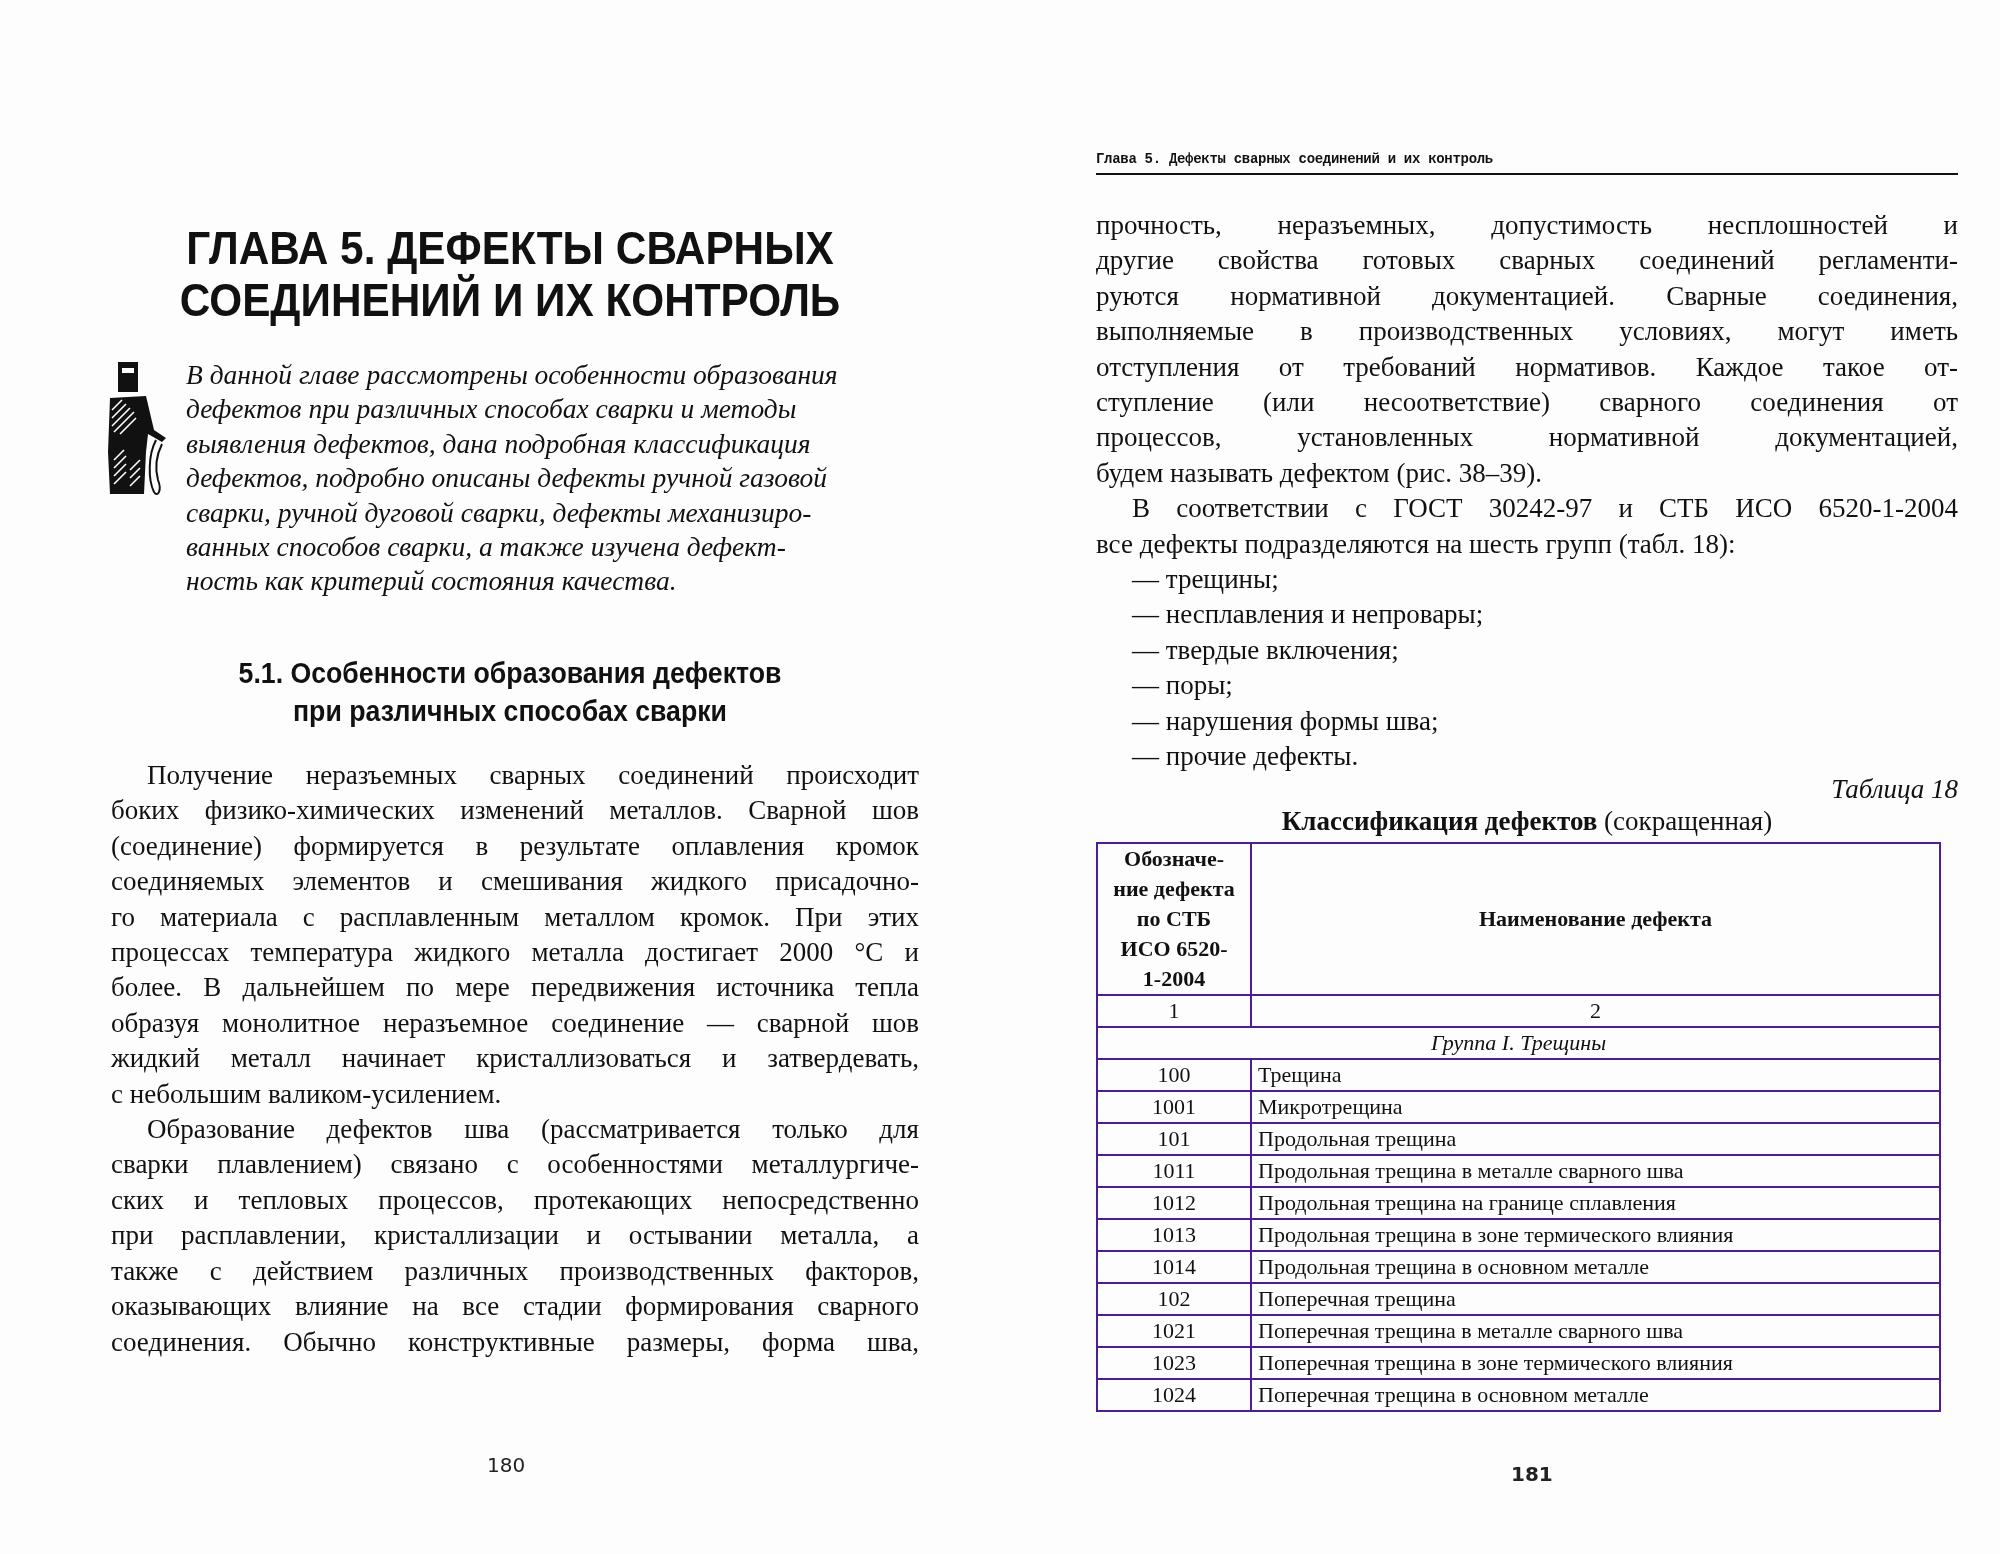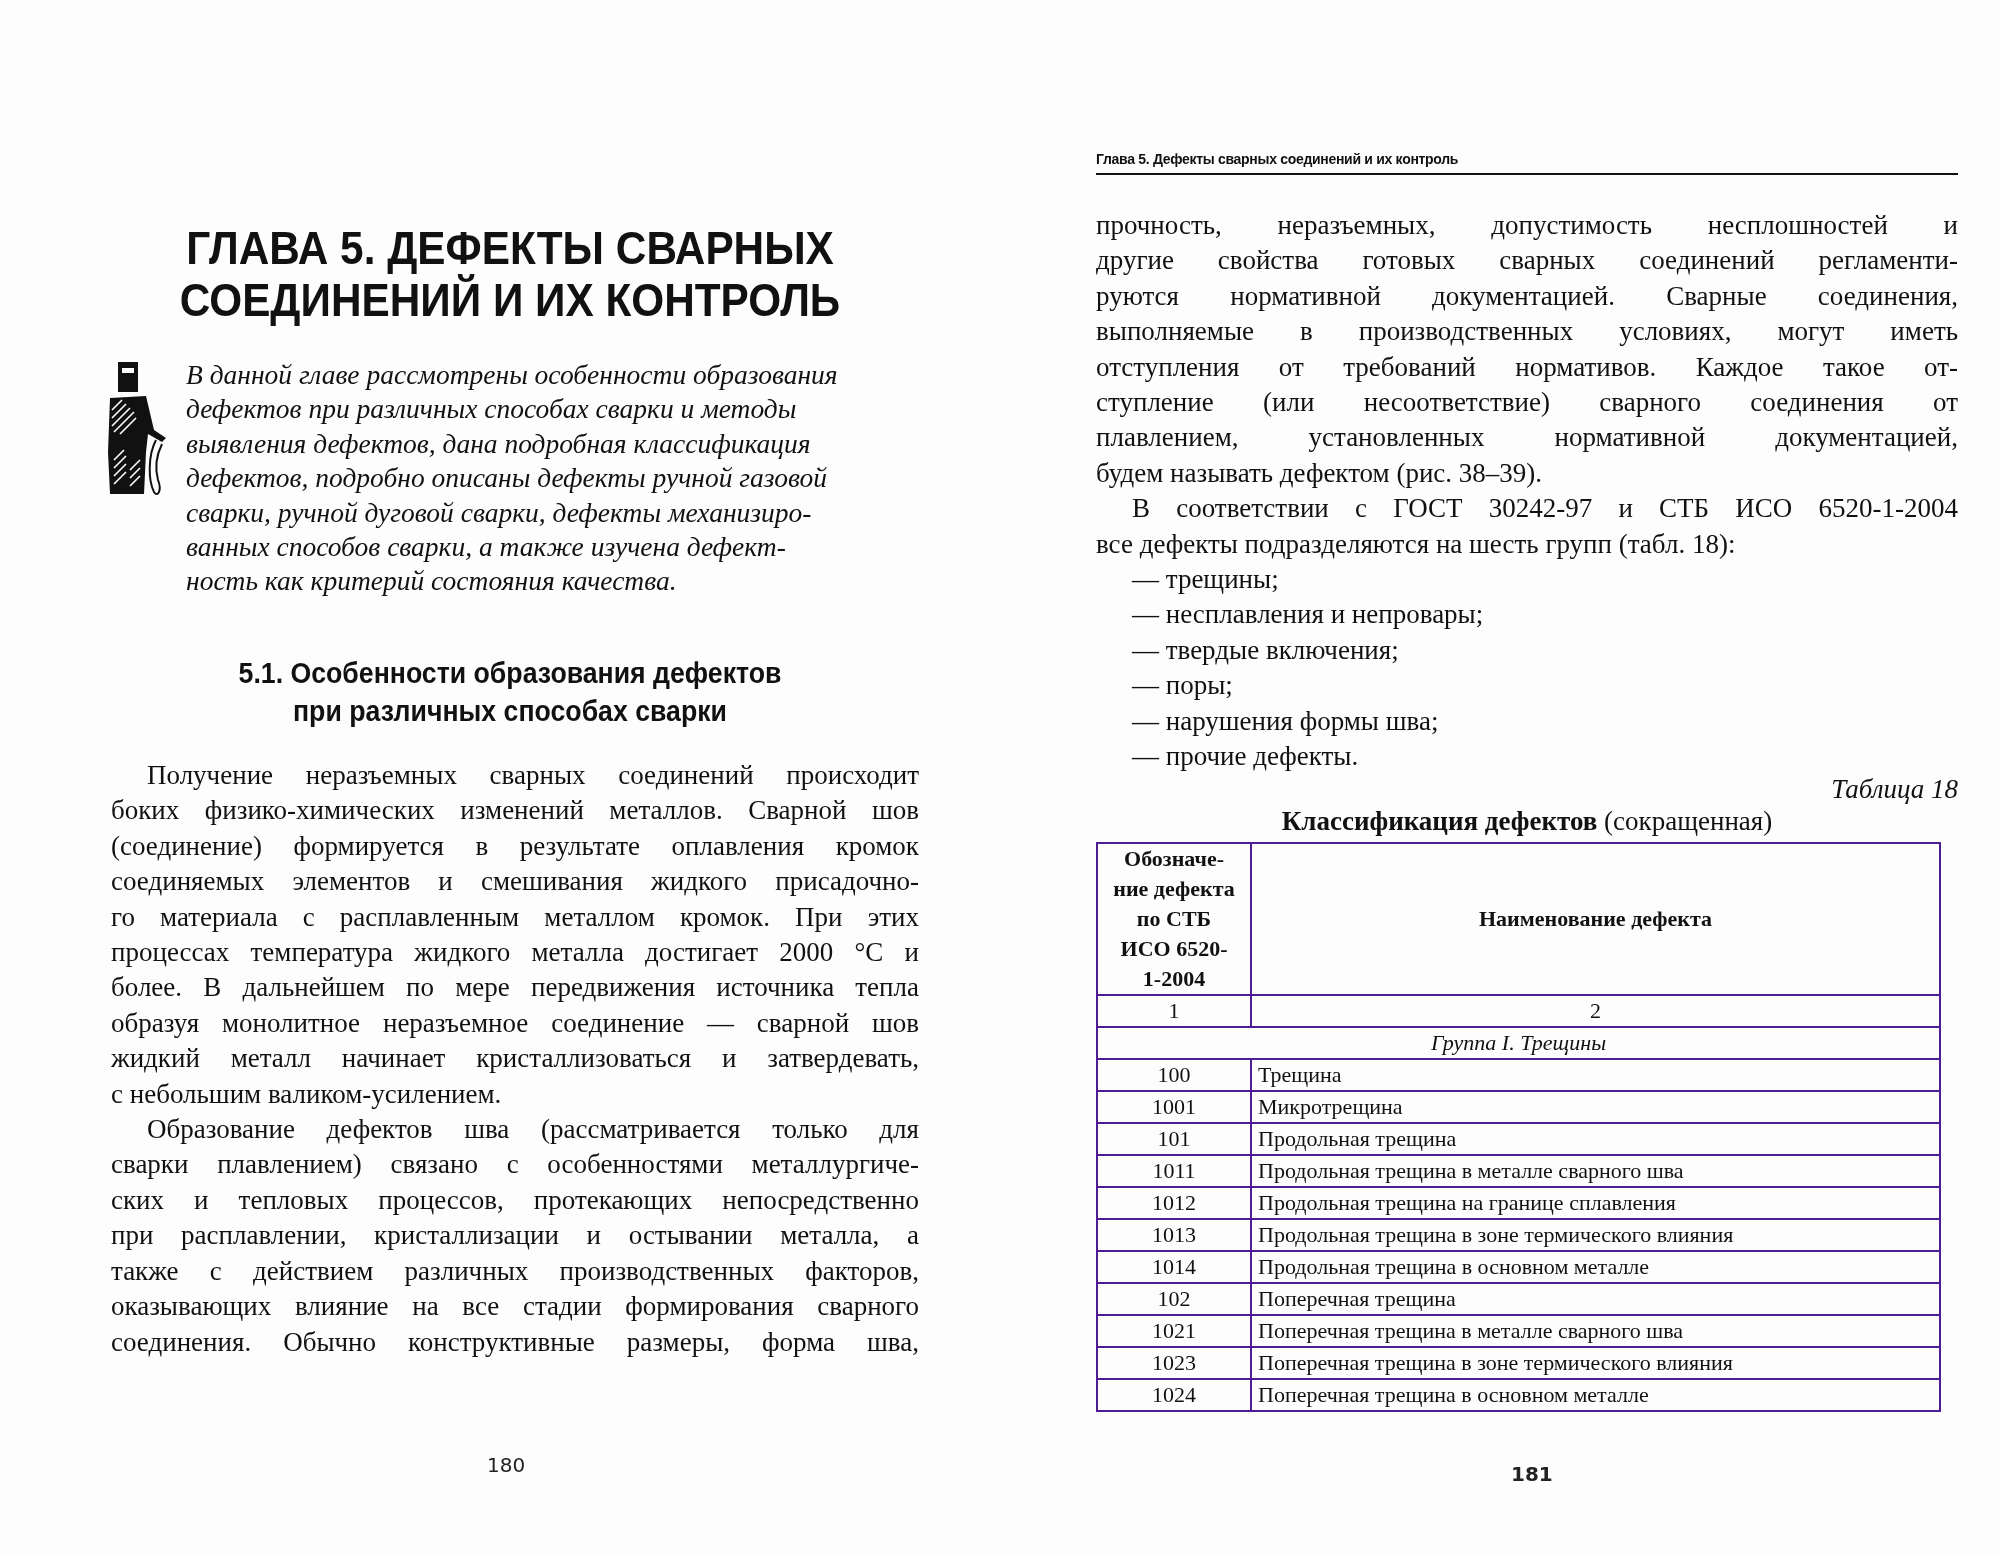--- a/index.html
+++ b/index.html
@@ -37,21 +37,21 @@
   #left-body { position: absolute; left: 111px; top: 758px; width: 808px; }
 
   .page-number {
     position: absolute; font-family: "DejaVu Sans", sans-serif; font-size: 20px; color: #222;
   }
   #pn-left { left: 487px; top: 1453px; }
   #pn-right { left: 511px; top: 1462px; font-weight: bold; }
 
   .running-head {
     position: absolute; left: 96px; top: 151px; width: 862px;
-    font-family: Liberation Sans, sans-serif; font-size: 14px; font-weight: bold; letter-spacing: -0.3px;
+    font-family: Liberation Mono, monospace; font-size: 14px; font-weight: bold; letter-spacing: -0.3px;
     border-bottom: 2px solid #111; padding-bottom: 6px;
   }
   #right-body { position: absolute; left: 96px; top: 208px; width: 862px; }
   .dash-list { list-style: none; margin: 0; padding: 0; }
   .dash-list li { padding-left: 36px; white-space: nowrap; }
   .table-label {
     position: absolute; right: 42px; top: 774px;
     font-family: "Liberation Serif", serif; font-style: italic; font-size: 27px;
   }
   .table-caption {
@@ -148,21 +148,21 @@
   <div class="running-head">Глава 5. Дефекты сварных соединений и их контроль</div>
 
   <div class="body-text" id="right-body">
     <div>
       <span class="ln">прочность, неразъемных, допустимость несплошностей и</span>
       <span class="ln">другие свойства готовых сварных соединений регламенти-</span>
       <span class="ln">руются нормативной документацией. Сварные соединения,</span>
       <span class="ln">выполняемые в производственных условиях, могут иметь</span>
       <span class="ln">отступления от требований нормативов. Каждое такое от-</span>
       <span class="ln">ступление (или несоответствие) сварного соединения от</span>
-      <span class="ln">плавлением, установленных нормативной документацией,</span>
+      <span class="ln">процессов, установленных нормативной документацией,</span>
       <span class="ln last">будем называть дефектом (рис. 38–39).</span>
     </div>
     <div>
       <span class="ln indent">В соответствии с ГОСТ 30242-97 и СТБ ИСО 6520-1-2004</span>
       <span class="ln last">все дефекты подразделяются на шесть групп (табл. 18):</span>
     </div>
     <ul class="dash-list">
       <li>— трещины;</li>
       <li>— несплавления и непровары;</li>
       <li>— твердые включения;</li>

